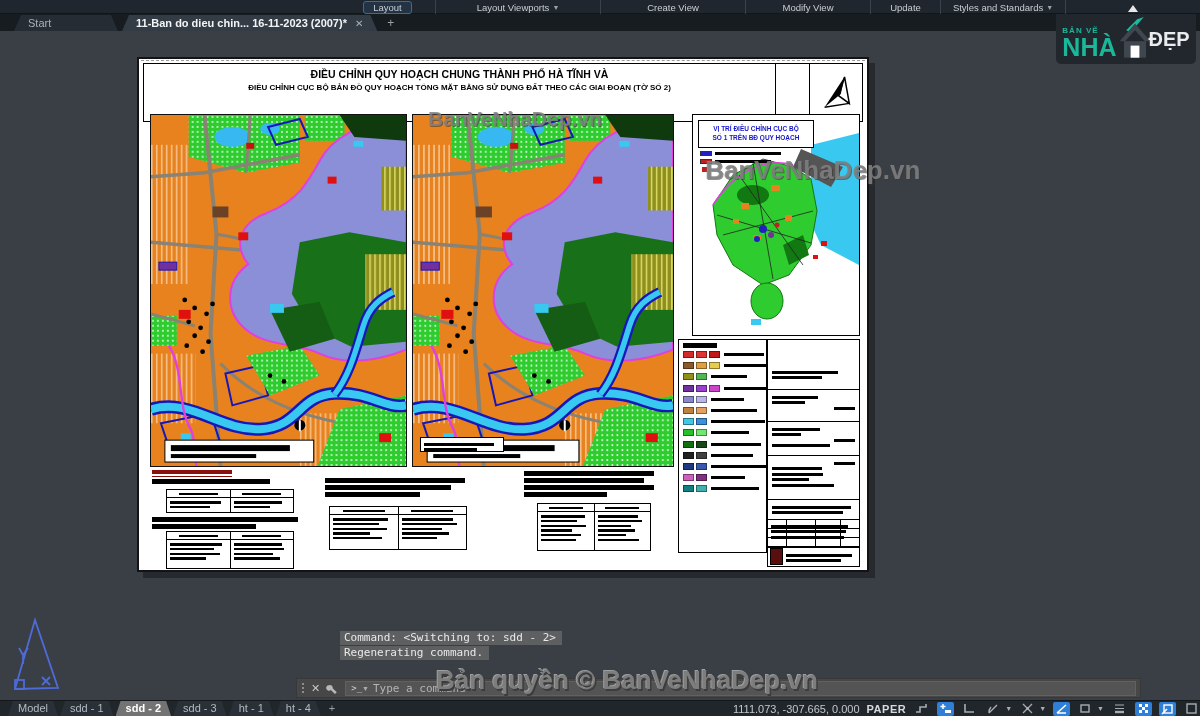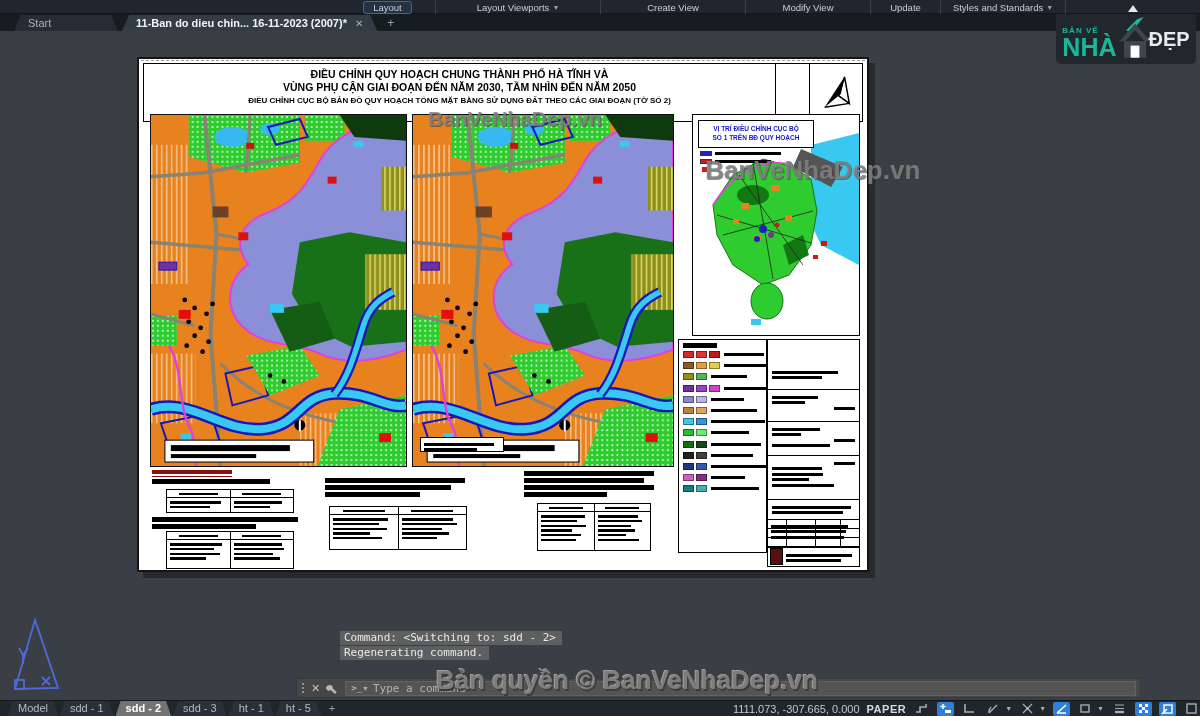--- a/index.html
+++ b/index.html
@@ -205,21 +205,20 @@
     <div class="newtab">+</div>
   </div>
 
   <div class="canvas">
 
     <div class="paper">
 
       <div class="titleblock">
         <div class="tb-main">
           <div class="t1">ĐIỀU CHỈNH QUY HOẠCH CHUNG THÀNH PHỐ HÀ TĨNH VÀ</div>
-          <div class="t1">VÙNG PHỤ CẬN GIAI ĐOẠN ĐẾN NĂM 2030, TẦM NHÌN ĐẾN NĂM 2050</div>
           <div class="t3">ĐIỀU CHỈNH CỤC BỘ BẢN ĐỒ QUY HOẠCH TỔNG MẶT BẰNG SỬ DỤNG ĐẤT THEO CÁC GIAI ĐOẠN  (TỜ SỐ 2)</div>
         </div>
         <div class="tb-mid"></div>
         <div class="tb-north">
           <svg width="38" height="40" viewBox="0 0 40 42">
             <polygon points="8,36 29,4 25,22" fill="#000"></polygon>
             <polygon points="29,4 34,32 23,24" fill="none" stroke="#000" stroke-width="1.6"></polygon>
             <line x1="8" y1="36" x2="34" y2="32" stroke="#000" stroke-width="1.4"></line>
           </svg>
         </div>
@@ -715,21 +714,21 @@
     <div class="wm wm3">Bản quyền © BanVeNhaDep.vn</div>
   </div>
 
   <div class="statusbar">
     <div class="ltabs">
       <div class="ltab">Model</div>
       <div class="ltab">sdd - 1</div>
       <div class="ltab active">sdd - 2</div>
       <div class="ltab">sdd - 3</div>
       <div class="ltab">ht - 1</div>
-      <div class="ltab">ht - 5</div>
+      <div class="ltab">ht - 4</div>
       <div class="ltab plus">+</div>
     </div>
     <div class="sright">
       <span class="coords">1111.073, -307.665, 0.000</span>
       <span class="space-btn">PAPER</span>
       <span class="sicon">
         <svg width="13" height="13" viewBox="0 0 13 13">
             <polyline points="1,10 5,10 5,5 11,5 11,2" fill="none" stroke="#a8adb3" stroke-width="1.6"></polyline>
           </svg>
         </span>

